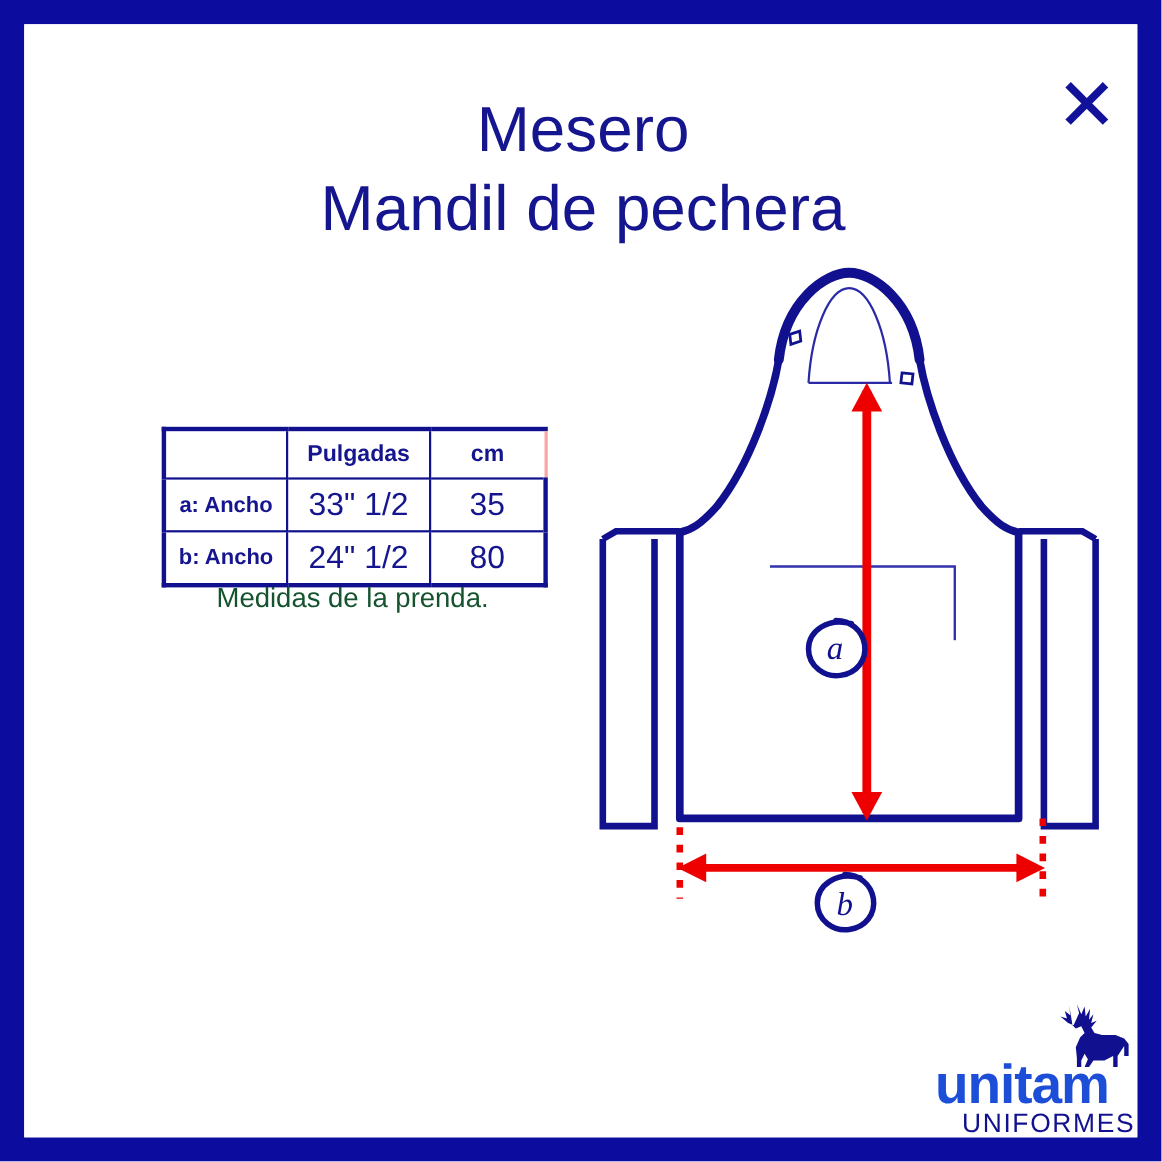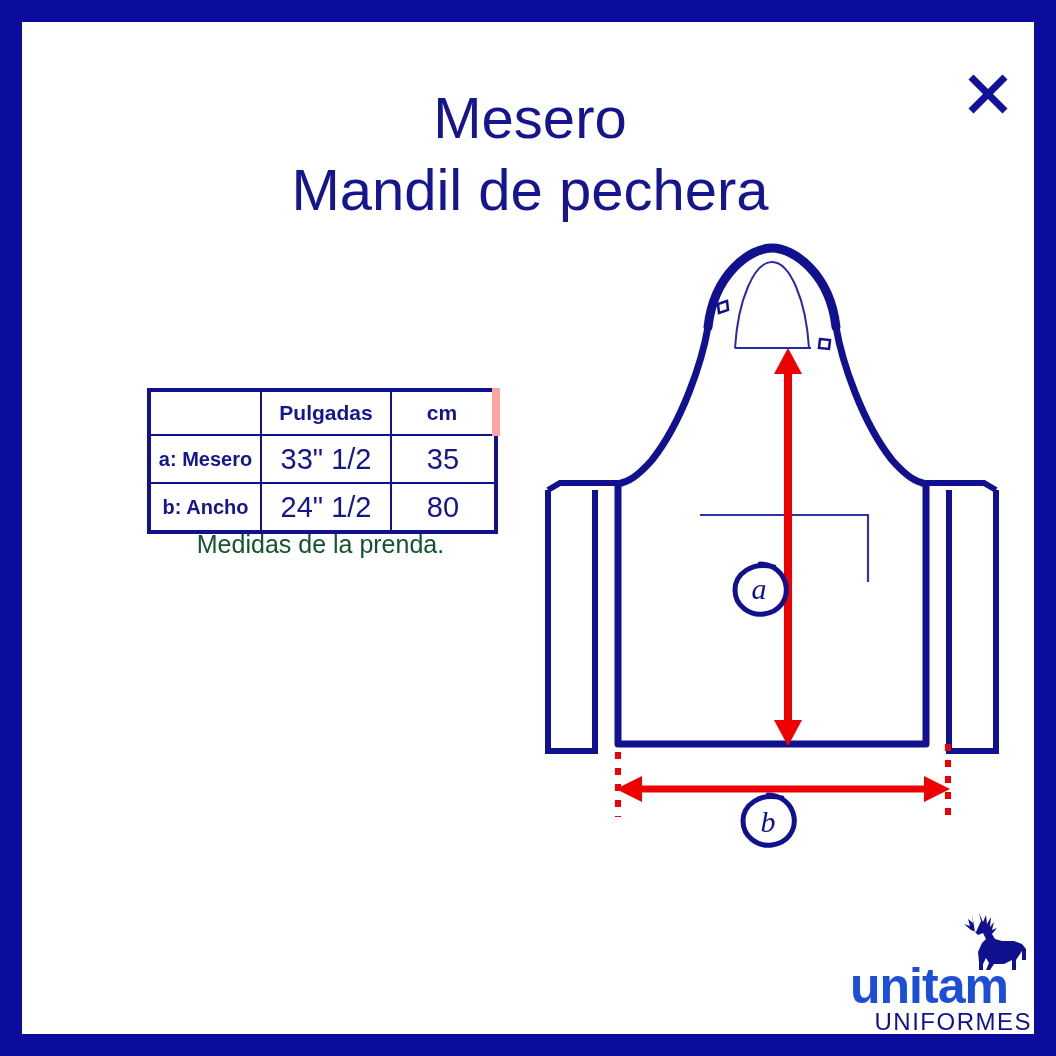--- a/index.html
+++ b/index.html
@@ -74,21 +74,21 @@
     height: 42px;
     vertical-align: middle;
     font-weight: 700;
   }
   table.size-table col.c1 { width: 112px; }
   table.size-table col.c2 { width: 130px; }
   table.size-table col.c3 { width: 105px; }
   table.size-table thead th { font-size: 21px; }
   table.size-table thead th.blank { border-top: 4px solid #11118F; border-left: 4px solid #11118F; }
   table.size-table thead th.hd { border-top: 4px solid #11118F; }
-  table.size-table thead th.hd.last { border-right: 8px solid #fca5a5; }
+  table.size-table thead th.hd.last { border-right: 3px solid #fca5a5; }
   table.size-table tbody td.rowlab {
     font-size: 20px;
     font-weight: 700;
     border-left: 4px solid #11118F;
   }
   table.size-table tbody td.val {
     font-size: 29px;
     font-weight: 400;
   }
   table.size-table tbody td.val.last { border-right: 4px solid #11118F; }
@@ -180,21 +180,21 @@
           </colgroup>
         <thead>
           <tr>
             <th class="blank"></th>
             <th class="hd">Pulgadas</th>
             <th class="hd last">cm</th>
           </tr>
         </thead>
         <tbody>
           <tr>
-            <td class="rowlab">a: Mesero</td>
+            <td class="rowlab">a: Ancho</td>
             <td class="val">33" 1/2</td>
             <td class="val last">35</td>
           </tr>
           <tr class="lastrow">
             <td class="rowlab">b: Ancho</td>
             <td class="val">24" 1/2</td>
             <td class="val last">80</td>
           </tr>
         </tbody>
       </table>

